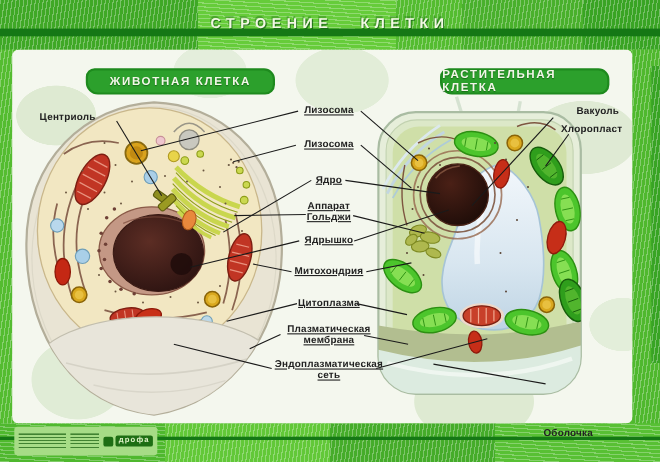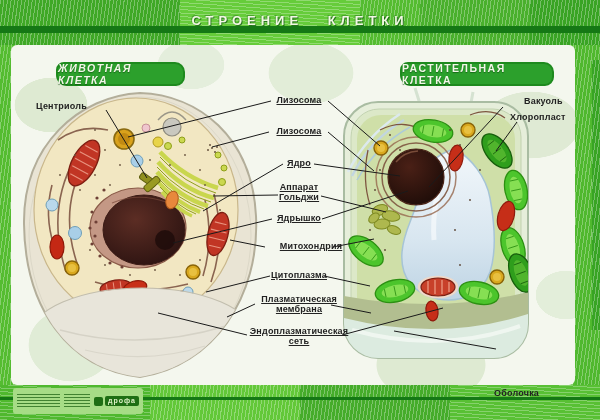--- a/index.html
+++ b/index.html
@@ -33,21 +33,21 @@
       radial-gradient(50px 40px at 555px 250px, #E3EEDA 60%, rgba(0,0,0,0) 61%),
       radial-gradient(55px 40px at 180px 20px, #E4EEDC 60%, rgba(0,0,0,0) 61%);
   }
   .badge{
     position:absolute; box-sizing:border-box; height:24px;
     background:#2CA02C; border:2px solid #1E8A1E; border-radius:8px 10px 9px 11px;
     color:#F2F7E8; font-size:10.5px; font-weight:bold; letter-spacing:1.5px;
     display:flex; align-items:center; justify-content:center;
     text-shadow:0 1px 1px rgba(10,70,10,.6);
   }
-  .badge-animal{left:56px; top:62px; width:129px;font-style:italic;}
+  .badge-animal{left:78px; top:62px; width:172px;}
   .badge-plant{left:368px; top:62px; width:154px;margin-left:32px;}
   .diagram-svg{position:absolute; left:0; top:0; width:600px; height:420px; pointer-events:none;}
   .lbl{
     position:absolute; z-index:5; font-size:9px; font-weight:bold; color:#222;
     line-height:1.12; letter-spacing:.2px;
   }
   .mid{left:254px; width:90px; text-align:center;text-decoration:underline;}
   .publisher{position:absolute; left:13px; top:388px; width:130px; height:26px;
     background:#A6DC86; border-radius:3px; display:flex; align-items:center; gap:4px; padding:0 4px; box-sizing:border-box;}
   .fineprint{height:14px; background:repeating-linear-gradient(to bottom, rgba(30,100,20,.75) 0 1px, rgba(0,0,0,0) 1px 3px);}
@@ -354,21 +354,21 @@
       <path d="M496,349 L394,331"></path>
     </g>
   </svg>
 
   <div class="lbl" style="left:36px;top:101px;width:70px;">Центриоль</div>
   <div class="lbl mid" style="top:95px;">Лизосома</div>
   <div class="lbl mid" style="top:126px;">Лизосома</div>
   <div class="lbl mid" style="top:158px;">Ядро</div>
   <div class="lbl mid" style="top:182px;left:269px;width:60px;">Аппарат Гольджи</div>
   <div class="lbl mid" style="top:213px;">Ядрышко</div>
-  <div class="lbl mid" style="top:241px;margin-left:12px;">Митохондрия</div>
+  <div class="lbl mid" style="top:241px;">Митохондрия</div>
   <div class="lbl mid" style="top:270px;">Цитоплазма</div>
   <div class="lbl mid" style="top:326px;left:244px;width:110px;">Эндоплазматическая сеть</div>
   <div class="lbl mid" style="top:294px;left:251px;width:96px;">Плазматическая мембрана</div>
   <div class="lbl" style="left:500px;top:96px;width:60px;padding-left:24px;">Вакуоль</div>
   <div class="lbl" style="left:510px;top:112px;width:70px;">Хлоропласт</div>
   <div class="lbl" style="left:494px;top:344px;width:60px;margin-top:44px;">Оболочка</div>
 
   <div class="publisher">
     <div class="fineprint fp1"></div>
     <div class="fineprint fp2"></div>

